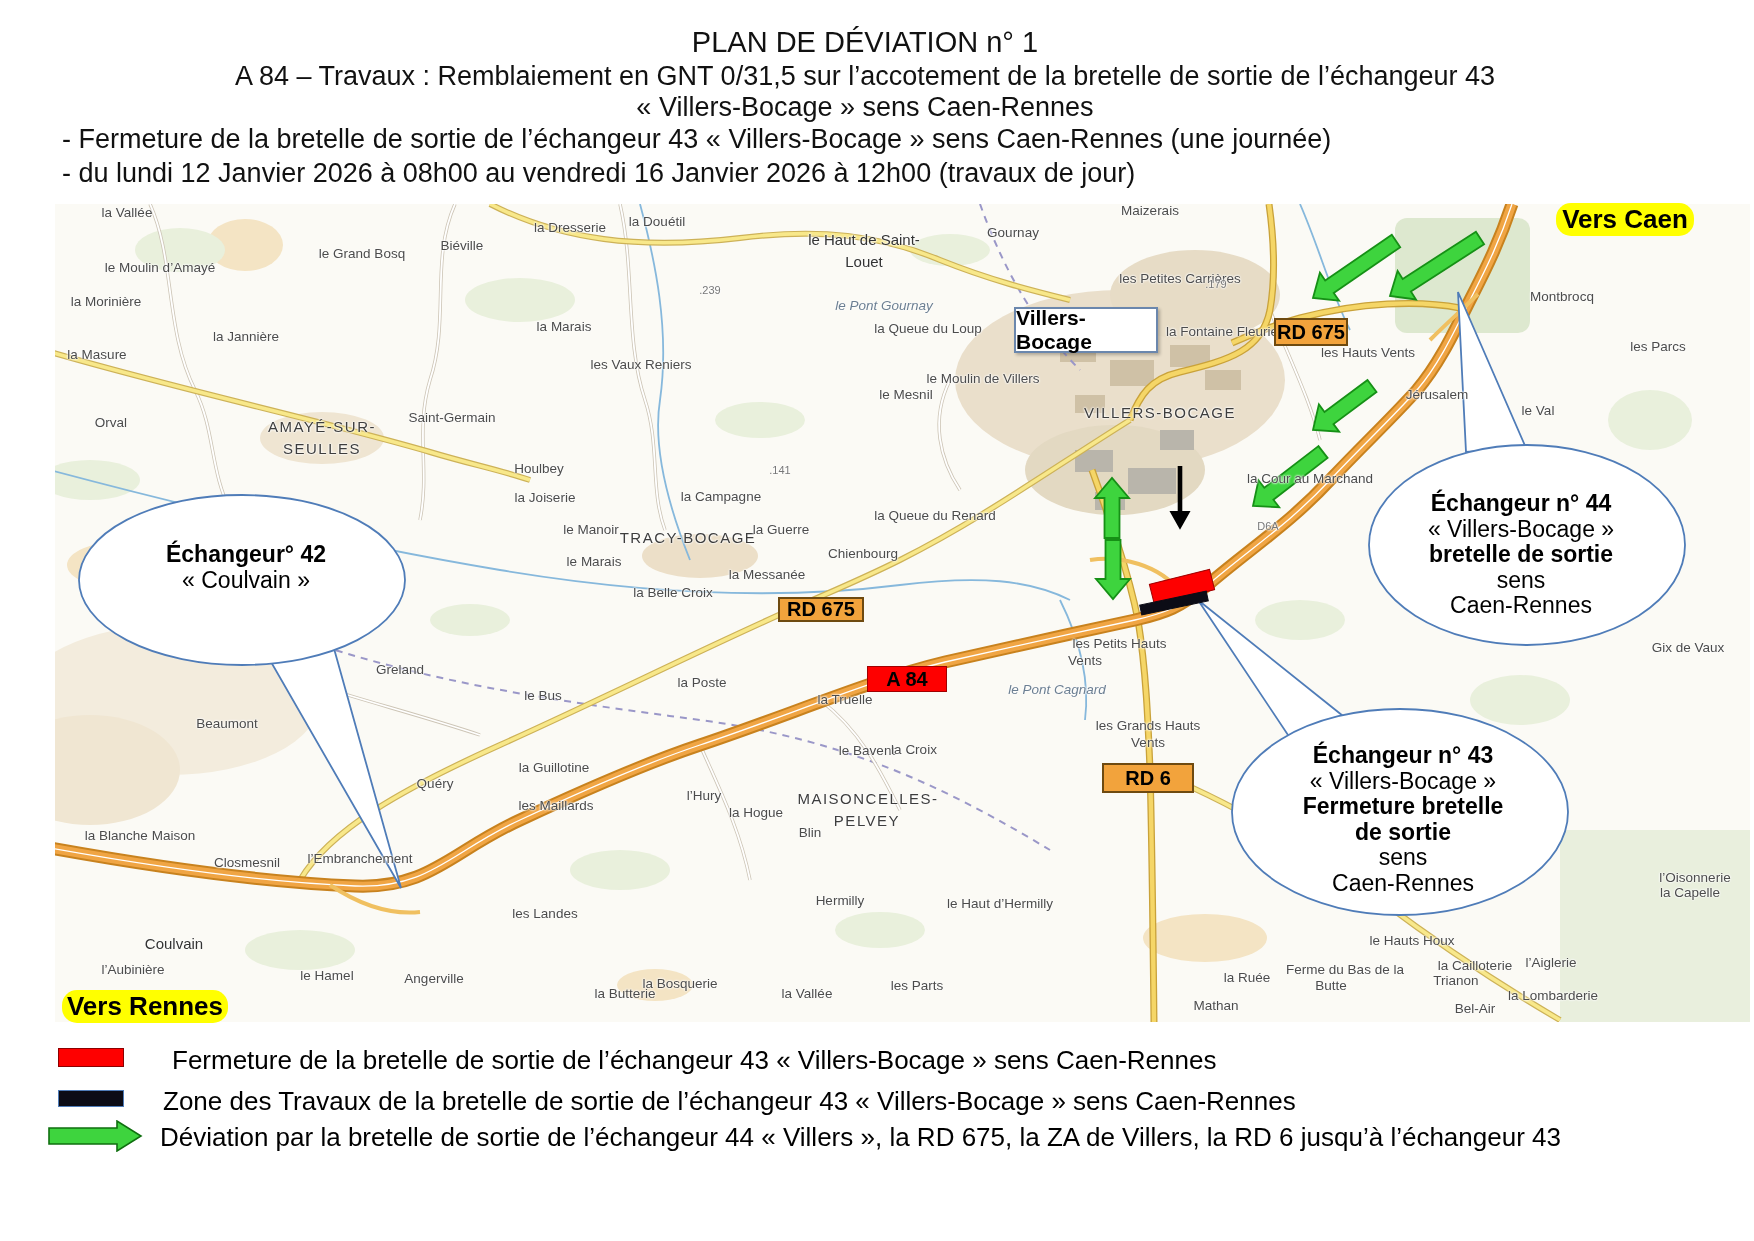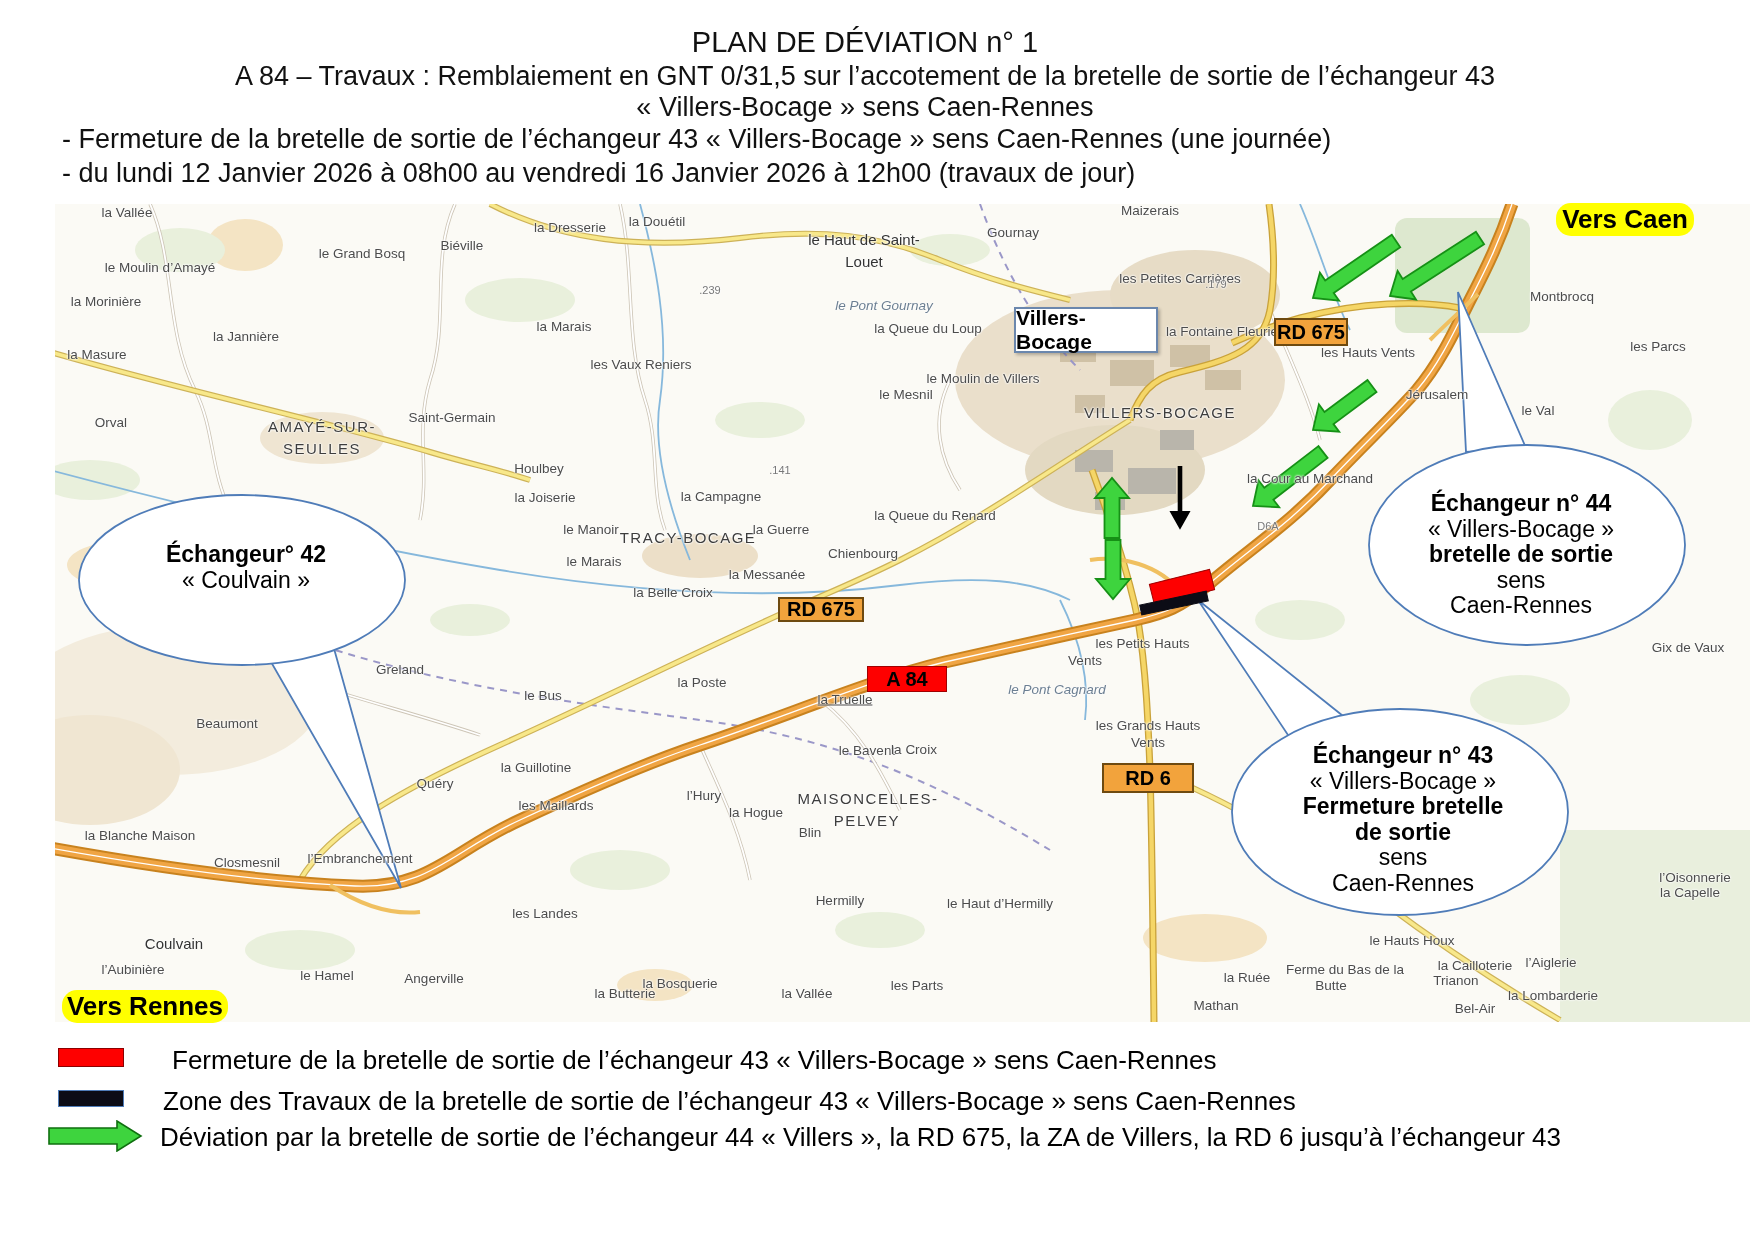--- a/index.html
+++ b/index.html
@@ -247,31 +247,31 @@
       <span class="place" style="left: 1180px; top: 278px;">les Petites Carrières</span>
       <span class="place" style="left: 1222px; top: 331px;">la Fontaine Fleurie</span>
       <span class="place" style="left: 1437px; top: 383px; margin-top: 11px;">Jérusalem</span>
       <span class="place" style="left: 1368px; top: 352px;">les Hauts Vents</span>
       <span class="place" style="left: 1538px; top: 410px;">le Val</span>
       <span class="place" style="left: 1562px; top: 296px;">Montbrocq</span>
       <span class="place" style="left: 1658px; top: 346px;">les Parcs</span>
       <span class="place" style="left: 1310px; top: 478px;">la Cour au Marchand</span>
       <span class="place tiny" style="left: 1268px; top: 526px;">D6A</span>
       <span class="place caps" style="left: 1160px; top: 412px;">VILLERS-BOCAGE</span>
-      <span class="place" style="left: 1130px; top: 643px; padding-left: 25px;">les Petits Hauts</span>
+      <span class="place" style="left: 1107px; top: 643px; padding-left: 25px;">les Petits Hauts</span>
       <span class="place" style="left: 1085px; top: 660px;">Vents</span>
       <span class="place italic" style="left: 1057px; top: 689px;">le Pont Cagnard</span>
       <span class="place" style="left: 1148px; top: 725px;">les Grands Hauts</span>
       <span class="place" style="left: 1148px; top: 742px;">Vents</span>
       <span class="place" style="left: 400px; top: 669px;">Greland</span>
       <span class="place" style="left: 543px; top: 695px;">le Bus</span>
       <span class="place" style="left: 702px; top: 682px;">la Poste</span>
-      <span class="place" style="left: 845px; top: 699px; text-decoration: underline;">la Truelle</span>
+      <span class="place" style="left: 845px; top: 699px;">la Truelle</span>
       <span class="place" style="left: 867px; top: 750px;">le Bavent</span>
-      <span class="place" style="left: 536px; top: 767px;">la Guillotine</span>
+      <span class="place" style="left: 554px; top: 767px;">la Guillotine</span>
       <span class="place" style="left: 435px; top: 783px;">Quéry</span>
       <span class="place" style="left: 556px; top: 805px;">les Maillards</span>
       <span class="place" style="left: 704px; top: 795px;">l’Hury</span>
       <span class="place" style="left: 756px; top: 812px;">la Hogue</span>
       <span class="place caps" style="left: 868px; top: 798px;">MAISONCELLES-</span>
       <span class="place caps" style="left: 867px; top: 820px;">PELVEY</span>
       <span class="place" style="left: 810px; top: 832px;">Blin</span>
       <span class="place" style="left: 914px; top: 749px;">la Croix</span>
       <span class="place" style="left: 840px; top: 900px;">Hermilly</span>
       <span class="place" style="left: 1000px; top: 903px;">le Haut d’Hermilly</span>

